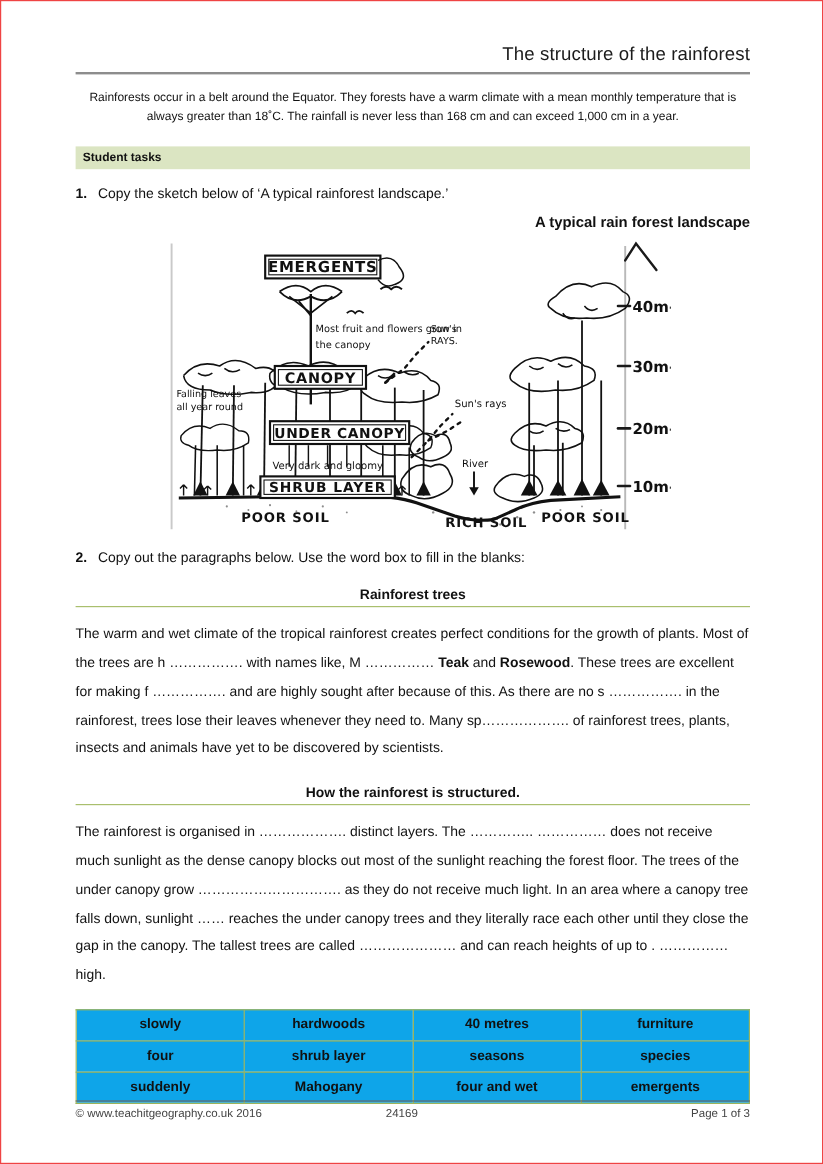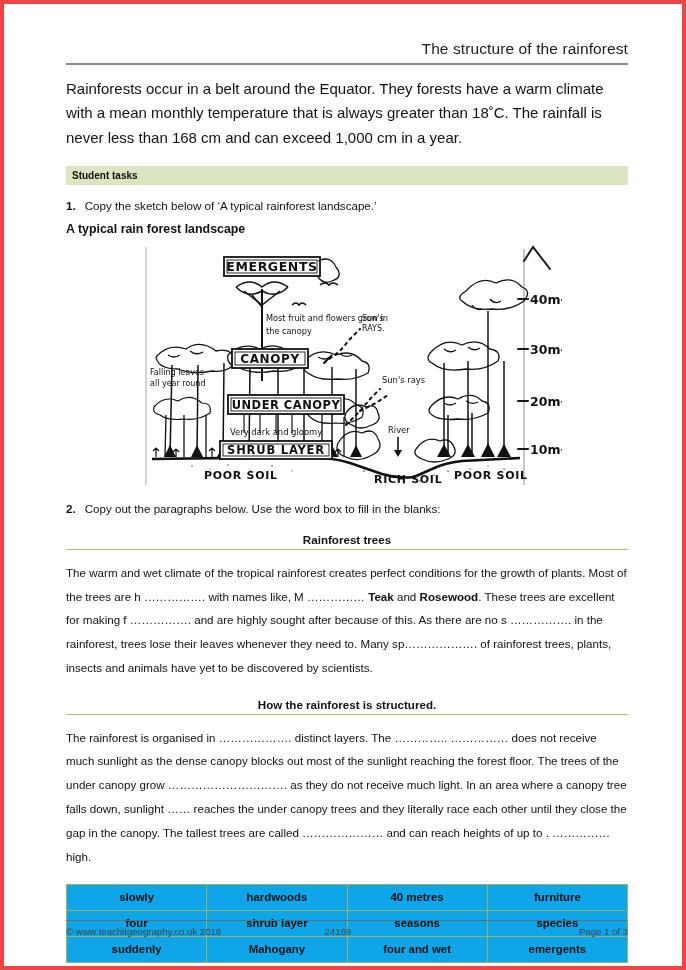--- a/index.html
+++ b/index.html
@@ -14,21 +14,21 @@
     color: #111111;
     position: relative;
     overflow: hidden;
   }
   .page {
     position: absolute;
     left: 0; top: 0;
     width: 686px;
     height: 970px;
     box-sizing: border-box;
-    border: 4px solid #ef4444;
+    border: 1px solid #ef4444;
     background: #ffffff;
   }
   .content {
     position: absolute;
     left: 62px;
     top: 0;
     width: 562px;
   }
 
   
@@ -41,23 +41,24 @@
     letter-spacing: 0.1px;
   }
   .title-rule {
     height: 2px;
     background: #8d8d8d;
     margin-bottom: 12px;
   }
 
   
   .intro {
-    font-size: 15px;
+    font-size: 10px;
     line-height: 1.62;
     color: #111;
+    text-align: center;
   }
 
   
   .band {
     background: #dbe5c2;
     font-weight: bold;
     font-size: 10px;
     padding: 4px 6px 4px 6px;
     margin-top: 16px;
     margin-bottom: 14px;
@@ -69,21 +70,21 @@
     font-size: 11.6px;
     display: flex;
     gap: 9px;
     margin-bottom: 10px;
   }
   .task-num { font-weight: bold; }
   .task-text { }
 
   
   .fig-title {
-    text-align: left;
+    text-align: right;
     font-weight: bold;
     font-size: 12.4px;
     margin-bottom: 7px;
   }
   .figure {
     position: relative;
     width: 430px;
     height: 245px;
     margin: 0 auto 0 66px;
     background: #ffffff;

